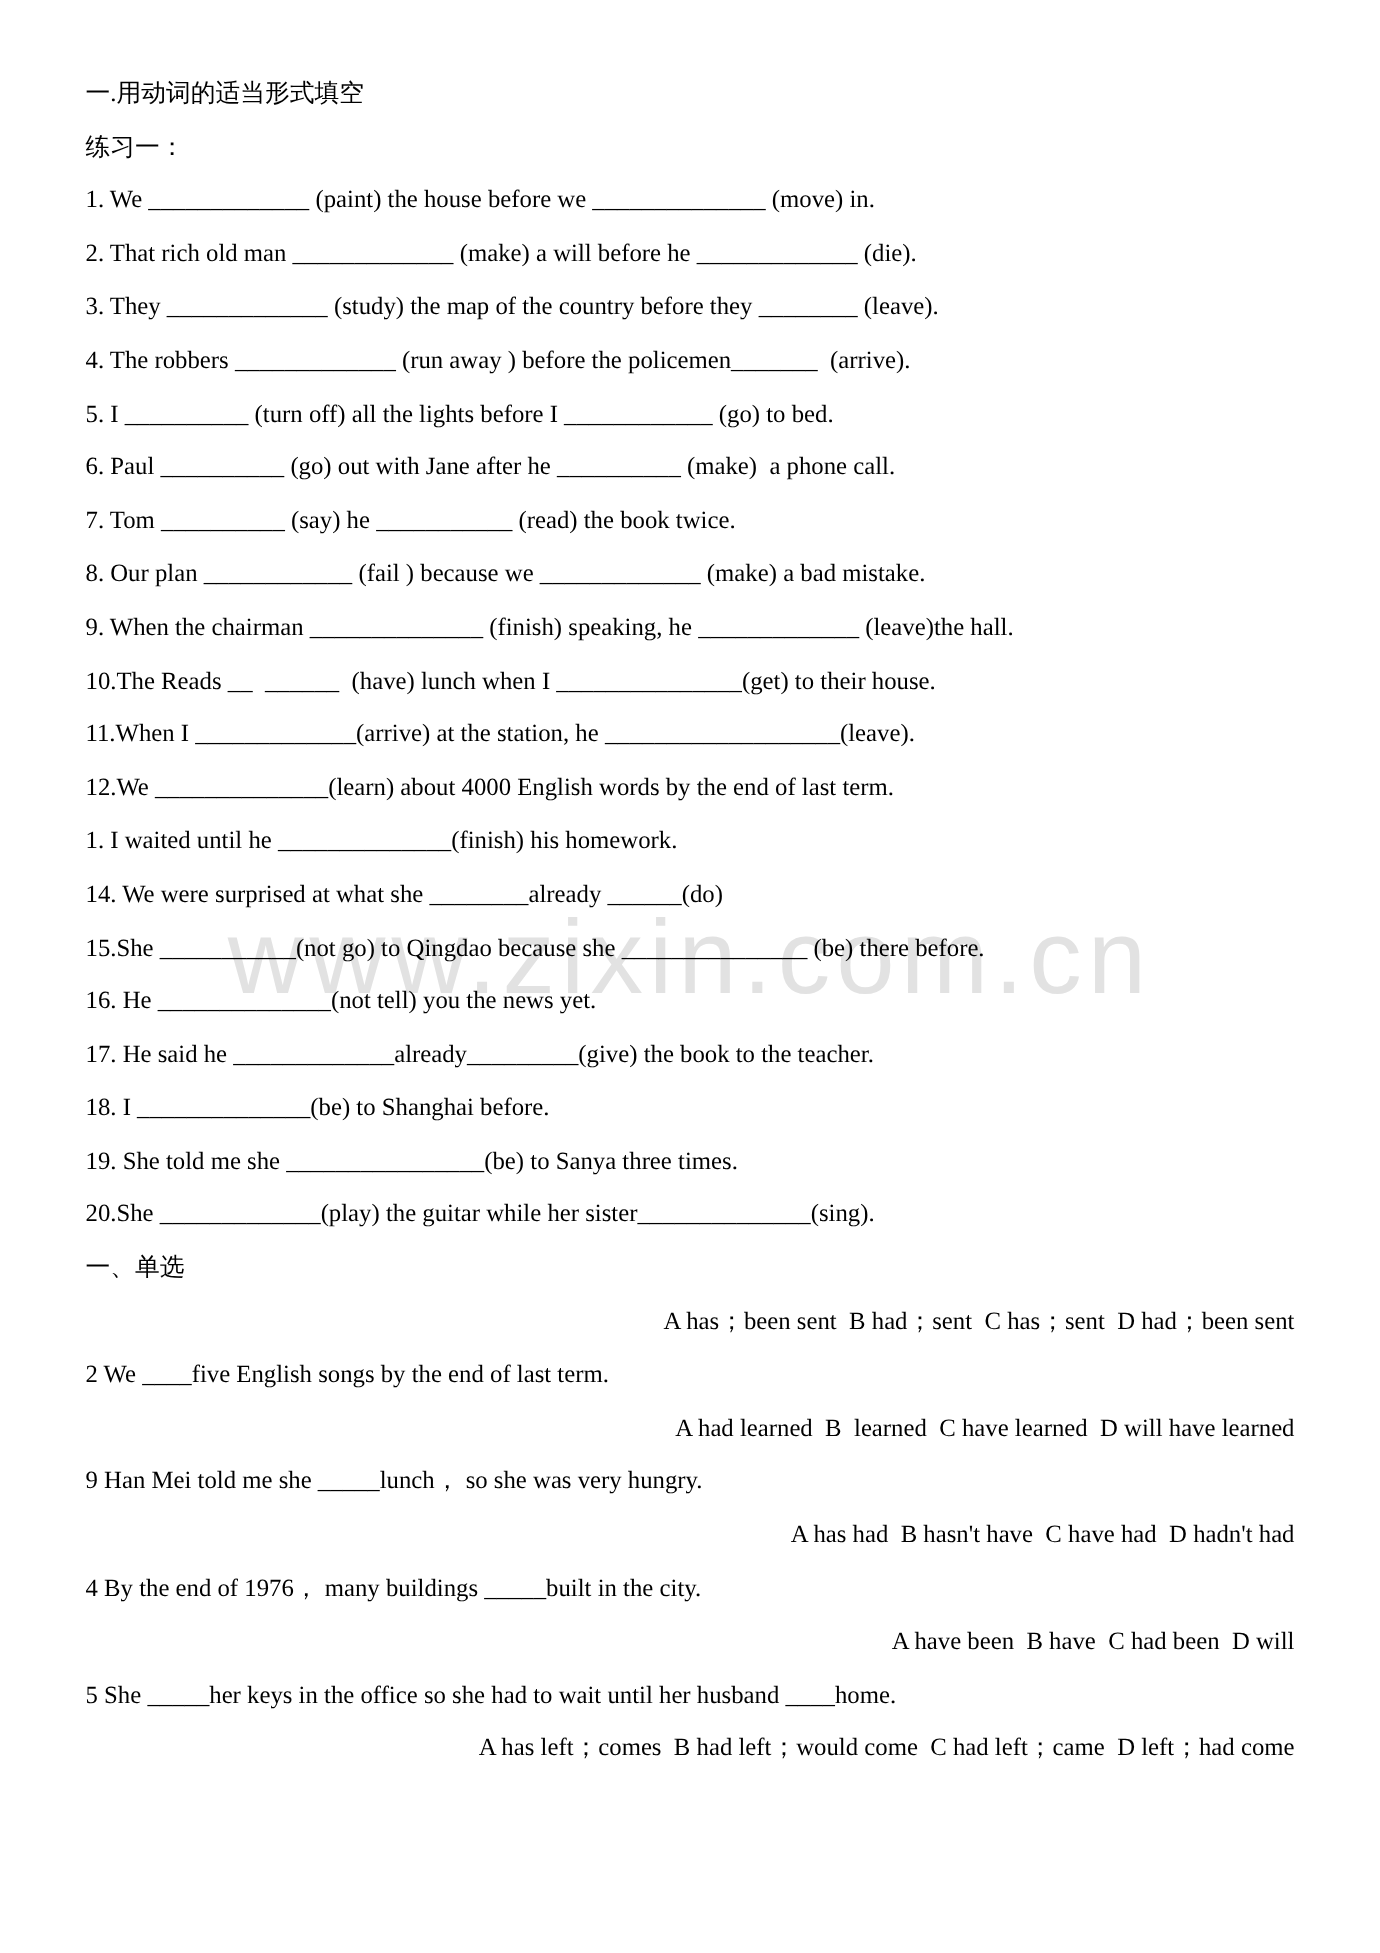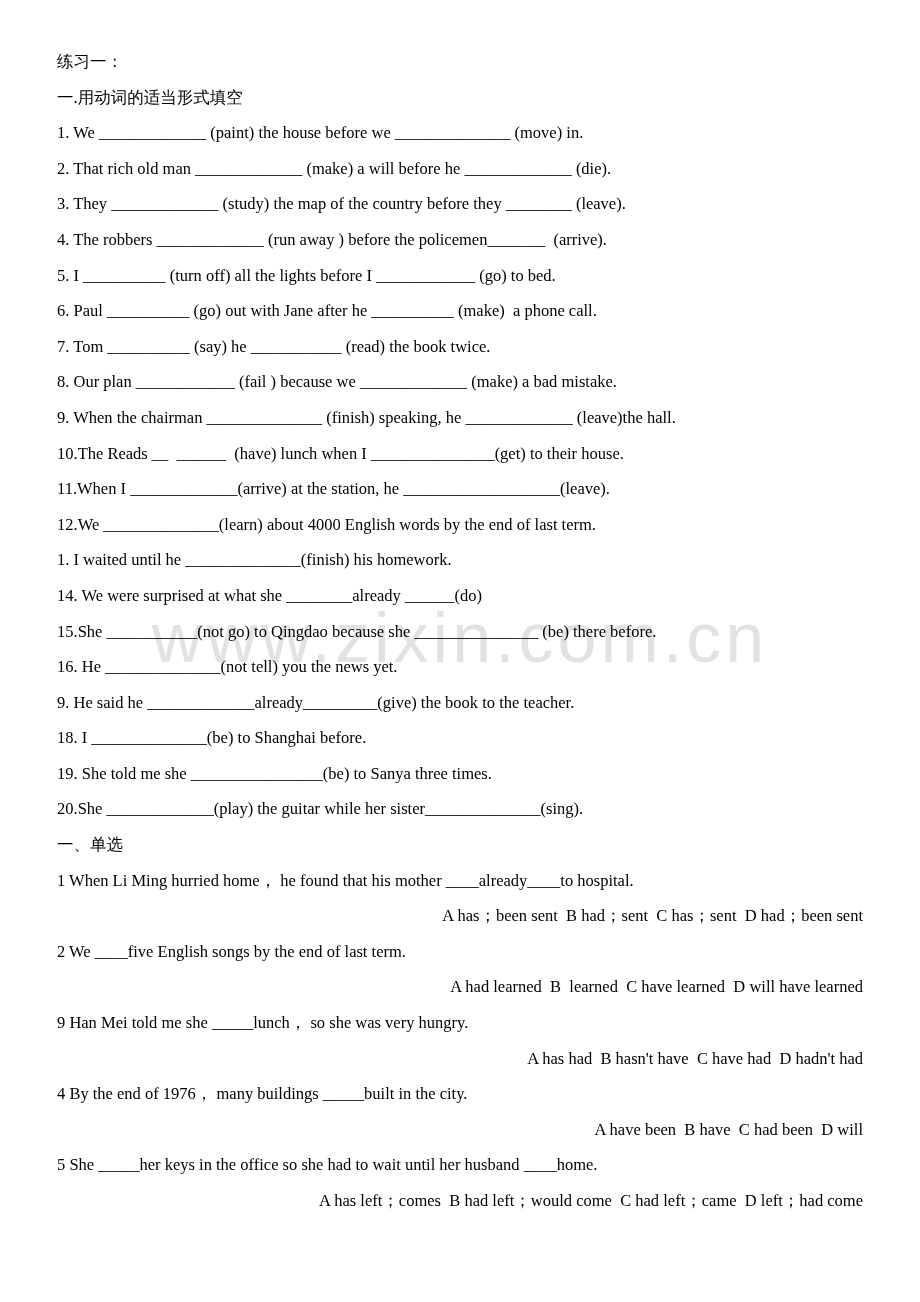--- a/index.html
+++ b/index.html
@@ -36,47 +36,46 @@
     z-index: 1;
     pointer-events: none;
   }
 </style>
 </head>
 <body>
 
 <div class="page">
   <div class="watermark">www.zixin.com.cn</div>
 
+  <p class="line">一.用动词的适当形式填空</p>
   <p class="line">练习一：</p>
-  <p class="line">一.用动词的适当形式填空</p>
 
   <p class="line">1. We _____________ (paint) the house before we ______________ (move) in.</p>
   <p class="line">2. That rich old man _____________ (make) a will before he _____________ (die).</p>
   <p class="line">3. They _____________ (study) the map of the country before they ________ (leave).</p>
   <p class="line">4. The robbers _____________ (run away ) before the policemen_______  (arrive).</p>
   <p class="line">5. I __________ (turn off) all the lights before I ____________ (go) to bed.</p>
   <p class="line">6. Paul __________ (go) out with Jane after he __________ (make)  a phone call.</p>
   <p class="line">7. Tom __________ (say) he ___________ (read) the book twice.</p>
   <p class="line">8. Our plan ____________ (fail ) because we _____________ (make) a bad mistake.</p>
   <p class="line">9. When the chairman ______________ (finish) speaking, he _____________ (leave)the hall.</p>
   <p class="line">10.The Reads __  ______  (have) lunch when I _______________(get) to their house.</p>
   <p class="line">11.When I _____________(arrive) at the station, he ___________________(leave).</p>
   <p class="line">12.We ______________(learn) about 4000 English words by the end of last term.</p>
   <p class="line">1. I waited until he ______________(finish) his homework.</p>
   <p class="line">14. We were surprised at what she ________already ______(do)</p>
   <p class="line">15.She ___________(not go) to Qingdao because she _______________ (be) there before.</p>
   <p class="line">16. He ______________(not tell) you the news yet.</p>
-  <p class="line">9. He said he _____________already_________(give) the book to the teacher.</p>
+  <p class="line">17. He said he _____________already_________(give) the book to the teacher.</p>
   <p class="line">18. I ______________(be) to Shanghai before.</p>
   <p class="line">19. She told me she ________________(be) to Sanya three times.</p>
   <p class="line">20.She _____________(play) the guitar while her sister______________(sing).</p>
 
   <p class="line">一、单选</p>
 
-  <p class="line">1 When Li Ming hurried home， he found that his mother ____already____to hospital.</p>
   <p class="line options">A has；been sent  B had；sent  C has；sent  D had；been sent</p>
 
   <p class="line">2 We ____five English songs by the end of last term.</p>
   <p class="line options">A had learned  B  learned  C have learned  D will have learned</p>
 
   <p class="line">9 Han Mei told me she _____lunch， so she was very hungry.</p>
   <p class="line options">A has had  B hasn't have  C have had  D hadn't had</p>
 
   <p class="line">4 By the end of 1976， many buildings _____built in the city.</p>
   <p class="line options">A have been  B have  C had been  D will</p>

